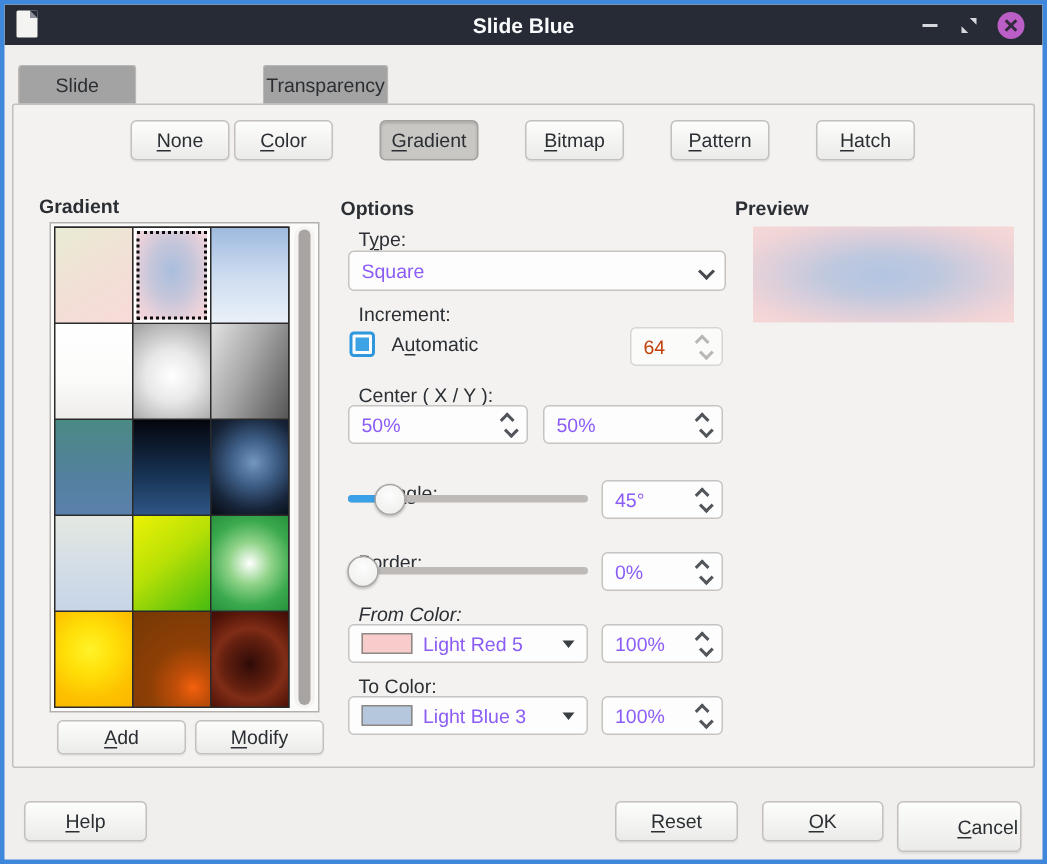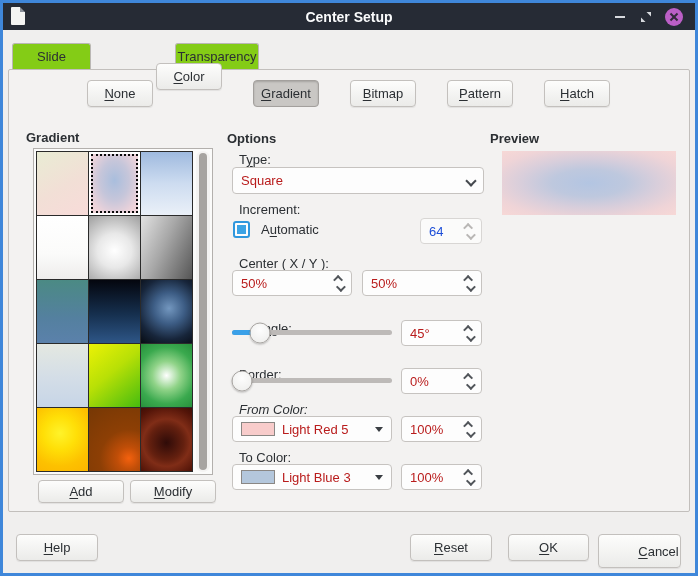--- a/index.html
+++ b/index.html
@@ -32,21 +32,21 @@
     display:flex; align-items:center; justify-content:center; cursor:default; }
   .btn-min { right:66px; } .btn-restore { right:40px; } .btn-close { right:12px; }
   .min-glyph { width:10px; height:2px; background:#d6d9dd; }
   .close-circle { width:18px; height:18px; border-radius:50%; background:#bb5fc6;
     position:relative; }
   .close-circle::before,.close-circle::after { content:""; position:absolute;
     left:4px; top:8px; width:10px; height:2px; background:#332a3c; }
   .close-circle::before { transform:rotate(45deg); }
   .close-circle::after { transform:rotate(-45deg); }
   
-  .tab { position:absolute; top:40px; height:26px; background:#84cc16;
+  .tab { position:absolute; top:40px; height:26px; background:#a3a3a3;
     border:1px solid #bab7b4; border-bottom:none; border-radius:3px 3px 0 0;
     display:flex; align-items:center; justify-content:center; z-index:3; }
   .tab.active { top:37px; height:30px; background:#fcfcfb; z-index:5; }
   
   .notebook { position:absolute; left:5px; top:66px; width:682px; height:443px;
     background:#f3f2f1; border:1px solid #c2bfbc; border-radius:2px; z-index:1; }
   
   .btn { position:absolute; display:flex; align-items:center; justify-content:center;
     background:linear-gradient(#fdfdfc,#ebebe9); border:1px solid #c3c0bd;
     border-radius:4px; box-shadow:0 1px 1px rgba(0,0,0,.07); color:#2b2f33;
@@ -65,23 +65,23 @@
   .swatch { width:100%; height:100%; }
   .swatch.selected { outline:2px dotted #0a0a0a; outline-offset:-4px;
     box-shadow:inset 0 0 0 2px #ffffff; }
   .vscroll { width:14px; margin-left:3px; background:#f4f3f2; position:relative;
     border-radius:7px; }
   .vscroll .thumb { position:absolute; left:3px; right:3px; top:2px; bottom:2px;
     background:#a7a4a1; border-radius:5px; }
   
   .field { position:absolute; background:#fdfdfd; border:1px solid #c6c3c0;
     border-radius:4px; display:flex; align-items:center; padding:0 8px;
-    z-index:6; font-size:13px; color:#b91c1c; }
+    z-index:6; font-size:13px; color:#8b5cf6; }
   .field .grow { flex:1; }
-  .field.disabled { color:#1d4ed8; border-color:#d8d6d4; background:#fbfbfa;justify-content:center; }
+  .field.disabled { color:#c2410c; border-color:#d8d6d4; background:#fbfbfa;justify-content:center; }
   .spincol { display:flex; flex-direction:column; gap:3px; align-items:center;
     margin-left:6px; }
   .chev { width:7px; height:7px; border-left:2px solid #51555a;
     border-top:2px solid #51555a; }
   .chev.up { transform:rotate(45deg) translateY(2px); }
   .chev.down { transform:rotate(225deg) translateY(2px); }
   .disabled .chev { border-color:#b9b7b5; }
   .combo-arrow { width:8px; height:8px; border-left:2px solid #45494e;
     border-top:2px solid #45494e; transform:rotate(225deg); margin-left:6px; }
   .tri-down { width:0; height:0; border-left:4px solid transparent;
@@ -104,21 +104,21 @@
   .preview-box { position:absolute; z-index:6; }
 </style>
 </head>
 <body>
 
 <div class="window">
   <div class="inner">
 
     <div class="titlebar">
       <div class="doc-icon"></div>
-      <div class="title">Center Setup</div>
+      <div class="title">Slide Blue</div>
       <div class="winbtn btn-min">
         <div class="min-glyph"></div>
       </div>
       <div class="winbtn btn-restore">
         <svg width="12" height="12">
           <polygon points="6.5,1 11,1 11,5.5" fill="#d6d9dd"></polygon>
           <polygon points="1,6.5 1,11 5.5,11" fill="#d6d9dd"></polygon>
         </svg>
       </div>
       <div class="winbtn btn-close">
@@ -131,21 +131,21 @@
     </div>
     <div class="tab" style="left:172px; width:84px;">
       <span>Transparency</span>
     </div>
 
     <div class="notebook"></div>
 
     <div class="btn" style="left:56px;  top:77px; width:66px; height:27px;margin-left:28px;">
         <span><u>N</u><span>o</span><span>n</span><span>e</span></span>
       </div>
-    <div class="btn" style="left:153px; top:60px; width:66px; height:27px;">
+    <div class="btn" style="left:153px; top:77px; width:66px; height:27px;">
         <span><u>C</u><span>o</span><span>l</span><span>o</span><span>r</span></span>
       </div>
     <div class="btn pressed" style="left:250px; top:77px; width:66px; height:27px;">
         <span><u>G</u><span>r</span><span>a</span><span>d</span><span>i</span><span>e</span><span>n</span><span>t</span></span>
       </div>
     <div class="btn" style="left:347px; top:77px; width:66px; height:27px;">
         <span><u>B</u><span>i</span><span>t</span><span>m</span><span>a</span><span>p</span></span>
       </div>
     <div class="btn" style="left:444px; top:77px; width:66px; height:27px;">
         <span><u>P</u><span>a</span><span>t</span><span>t</span><span>e</span><span>r</span><span>n</span></span>

